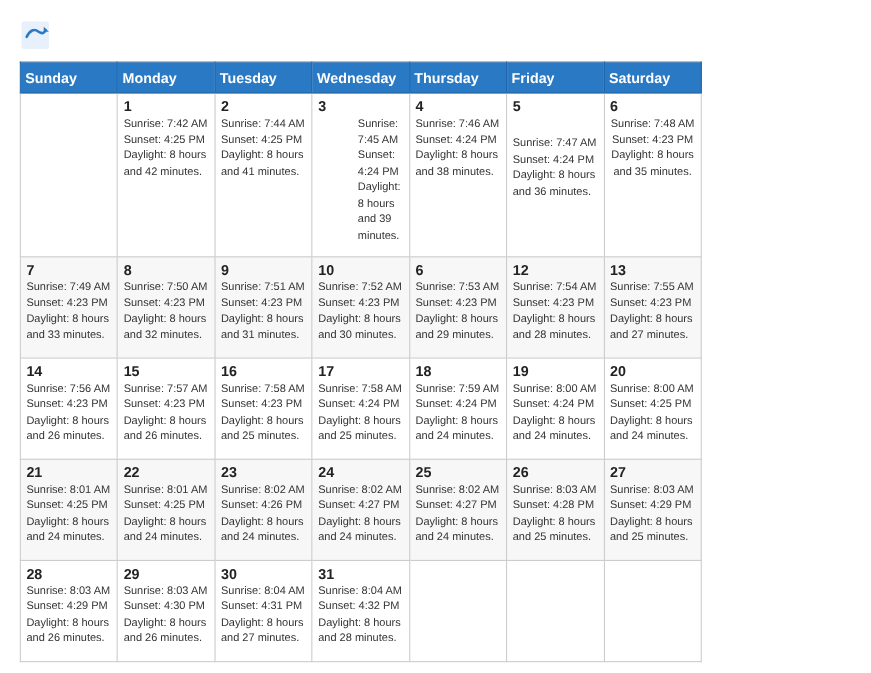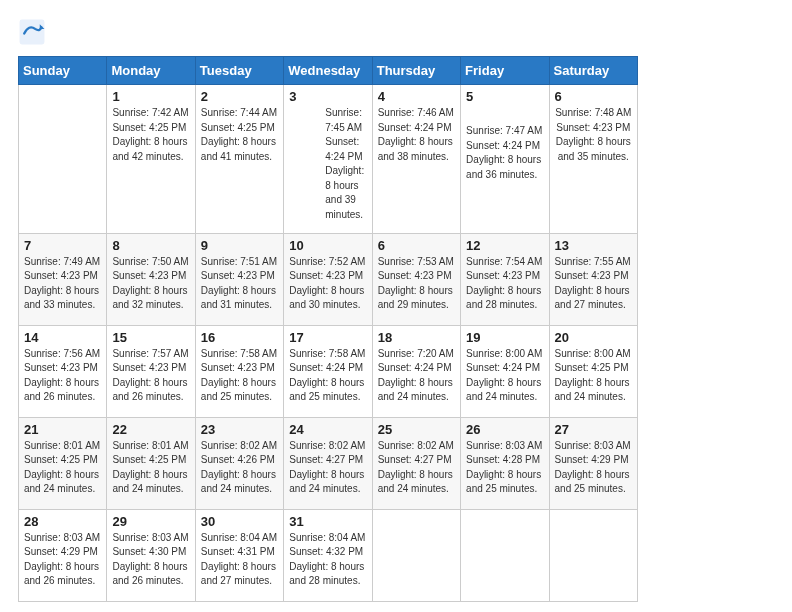--- a/index.html
+++ b/index.html
@@ -253,21 +253,21 @@
           </td>
           <td>
             <span class="day-number">17</span>
             <div class="day-info" style="white-space: pre-line;">Sunrise: 7:58 AM
 Sunset: 4:24 PM
 Daylight: 8 hours
 and 25 minutes.</div>
           </td>
           <td>
             <span class="day-number">18</span>
-            <div class="day-info" style="white-space: pre-line;">Sunrise: 7:20 AM
+            <div class="day-info" style="white-space: pre-line;">Sunrise: 7:59 AM
 Sunset: 4:24 PM
 Daylight: 8 hours
 and 24 minutes.</div>
           </td>
           <td>
             <span class="day-number">19</span>
             <div class="day-info" style="white-space: pre-line;">Sunrise: 8:00 AM
 Sunset: 4:24 PM
 Daylight: 8 hours
 and 24 minutes.</div>

